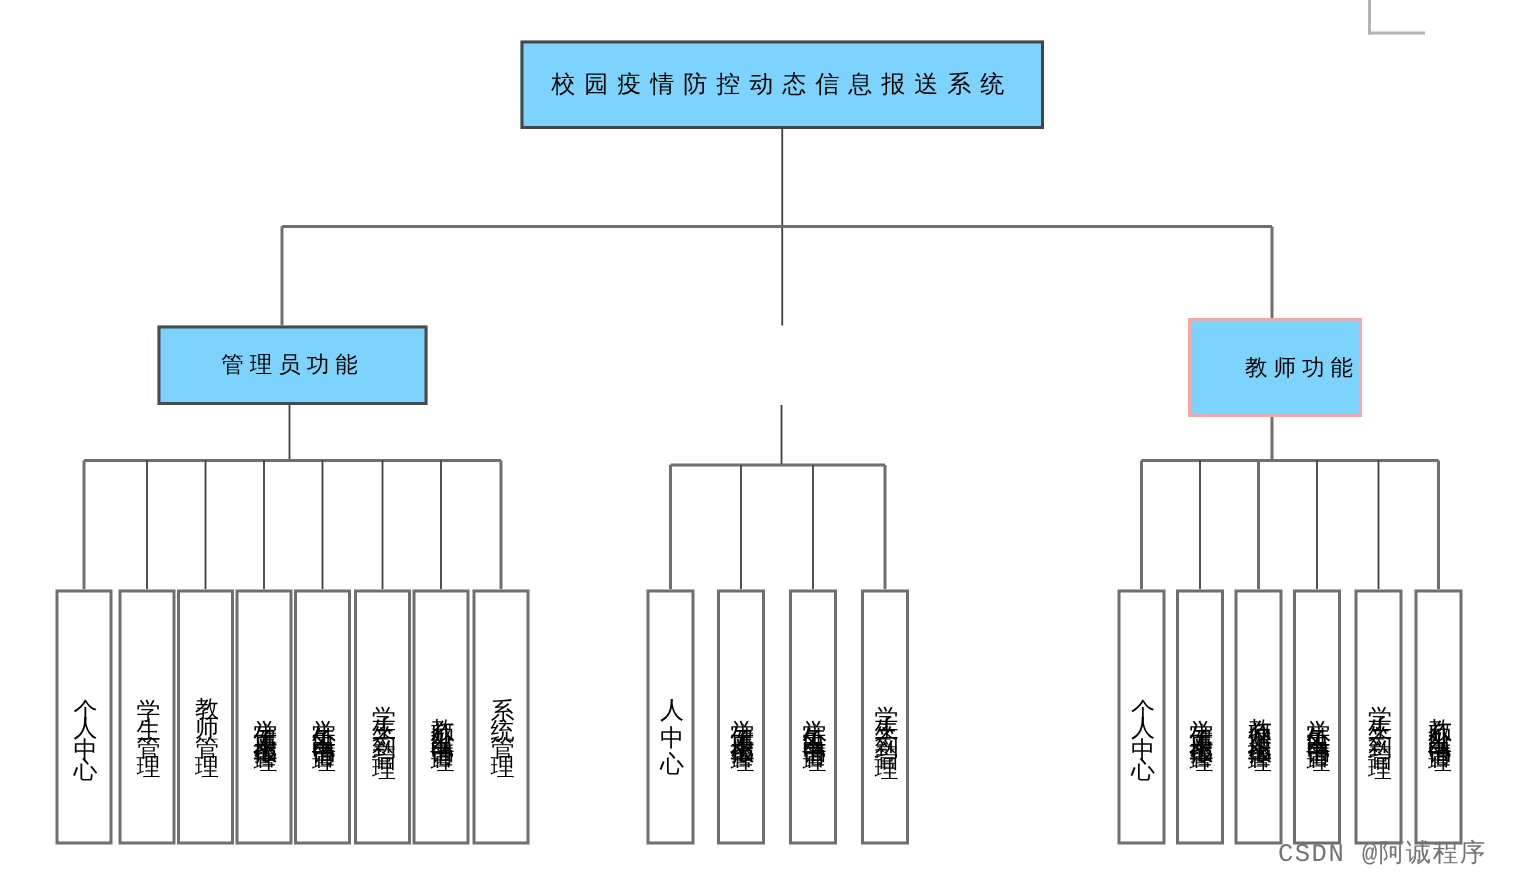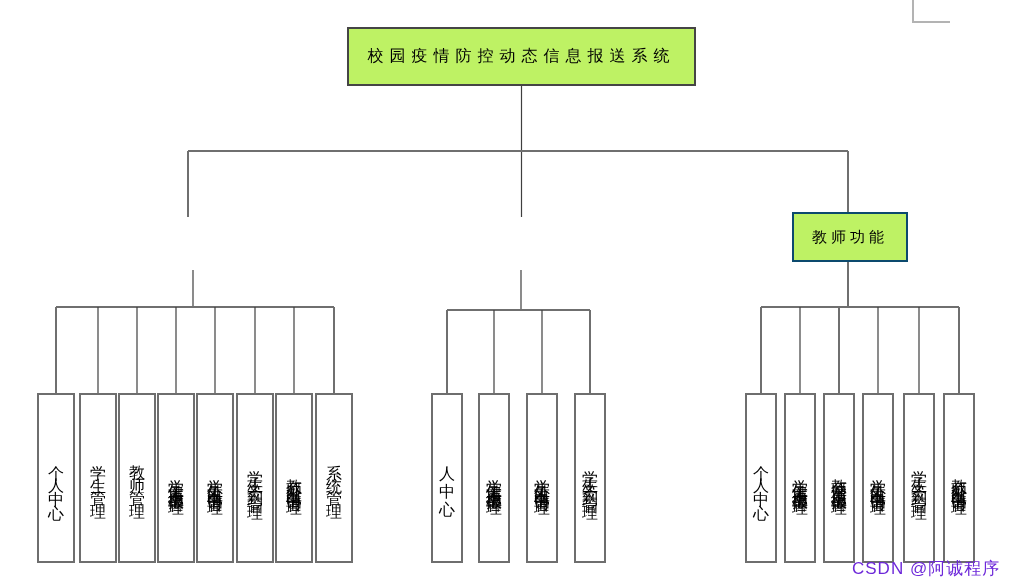--- a/index.html
+++ b/index.html
@@ -17,36 +17,36 @@
     left: 0; top: 0;
     width: 1011px; height: 587px;
     pointer-events: none;
   }
   .ln-gray  { stroke: #6f6f6f; stroke-width: 2; }
   .ln-dark  { stroke: #3f3f3f; stroke-width: 1.2; }
   .ln-faint { stroke: #b3b3b3; stroke-width: 2; }
 
   .node {
     position: absolute;
-    background: #bef264;
+    background: #7dd3fc;
     display: flex;
     align-items: center;
     justify-content: center;
     color: #000000;
   }
   .root-node {
     left: 347px; top: 27px; width: 349px; height: 59px;
     border: 2px solid #454545;
     font-size: 16px;
     letter-spacing: 6px;
   }
   .branch-node { font-size: 15px; letter-spacing: 4px; }
   .branch-admin   { left: 105px; top: 217px; width: 180px; height: 53px; border: 2px solid #4a4a4a; }
   .branch-student { left: 468px; top: 217px; width: 106px; height: 53px; border: 2px solid #5f5f5f; }
-  .branch-teacher { left: 792px; top: 212px; width: 116px; height: 50px; border: 2px solid #0c4a6e; }
+  .branch-teacher { left: 792px; top: 212px; width: 116px; height: 66px; border: 2px solid #fca5a5; justify-content: flex-end; }
 
   .leaf {
     position: absolute;
     top: 393px;
     height: 170px;
     border: 2px solid #6e6e6e;
     background: #ffffff;
     display: flex;
     align-items: center;
     justify-content: center;
@@ -61,24 +61,24 @@
   }
   .ls3 span { letter-spacing: 17px; }
   .ls4 span { letter-spacing: 13px; }
   .ls6 span { letter-spacing: 7px; }
   .ls8 span { letter-spacing: 3px; }
 
   .watermark {
     position: absolute;
     left: 852px; top: 557px;
     font-size: 17px;
-    color: #6d28d9;
+    color: #737373;
     letter-spacing: 1px;
     white-space: nowrap;
-    font-family: Liberation Sans, sans-serif;
+    font-family: Liberation Mono, monospace;
   }
 </style>
 </head>
 <body>
 
 <div class="canvas">
 
   <svg class="wires">
 
     <line class="ln-dark" x1="521.5" y1="86" x2="521.5" y2="217"></line>
@@ -114,20 +114,23 @@
     <line class="ln-gray" x1="959" y1="307" x2="959" y2="393"></line>
 
     <line class="ln-faint" x1="913" y1="0" x2="913" y2="23"></line>
     <line class="ln-faint" x1="912" y1="22" x2="950" y2="22"></line>
   </svg>
 
   <div class="node root-node">
     <span>校园疫情防控动态信息报送系统</span>
   </div>
 
+  <div class="node branch-node branch-admin">
+    <span>管理员功能</span>
+  </div>
   <div class="node branch-node branch-teacher">
     <span>教师功能</span>
   </div>
 
   <div class="leaf ls4" style="left:37px;  width:38px;">
       <span>个人中心</span>
     </div>
   <div class="leaf ls4" style="left:79px;  width:38px;">
       <span>学生管理</span>
     </div>

